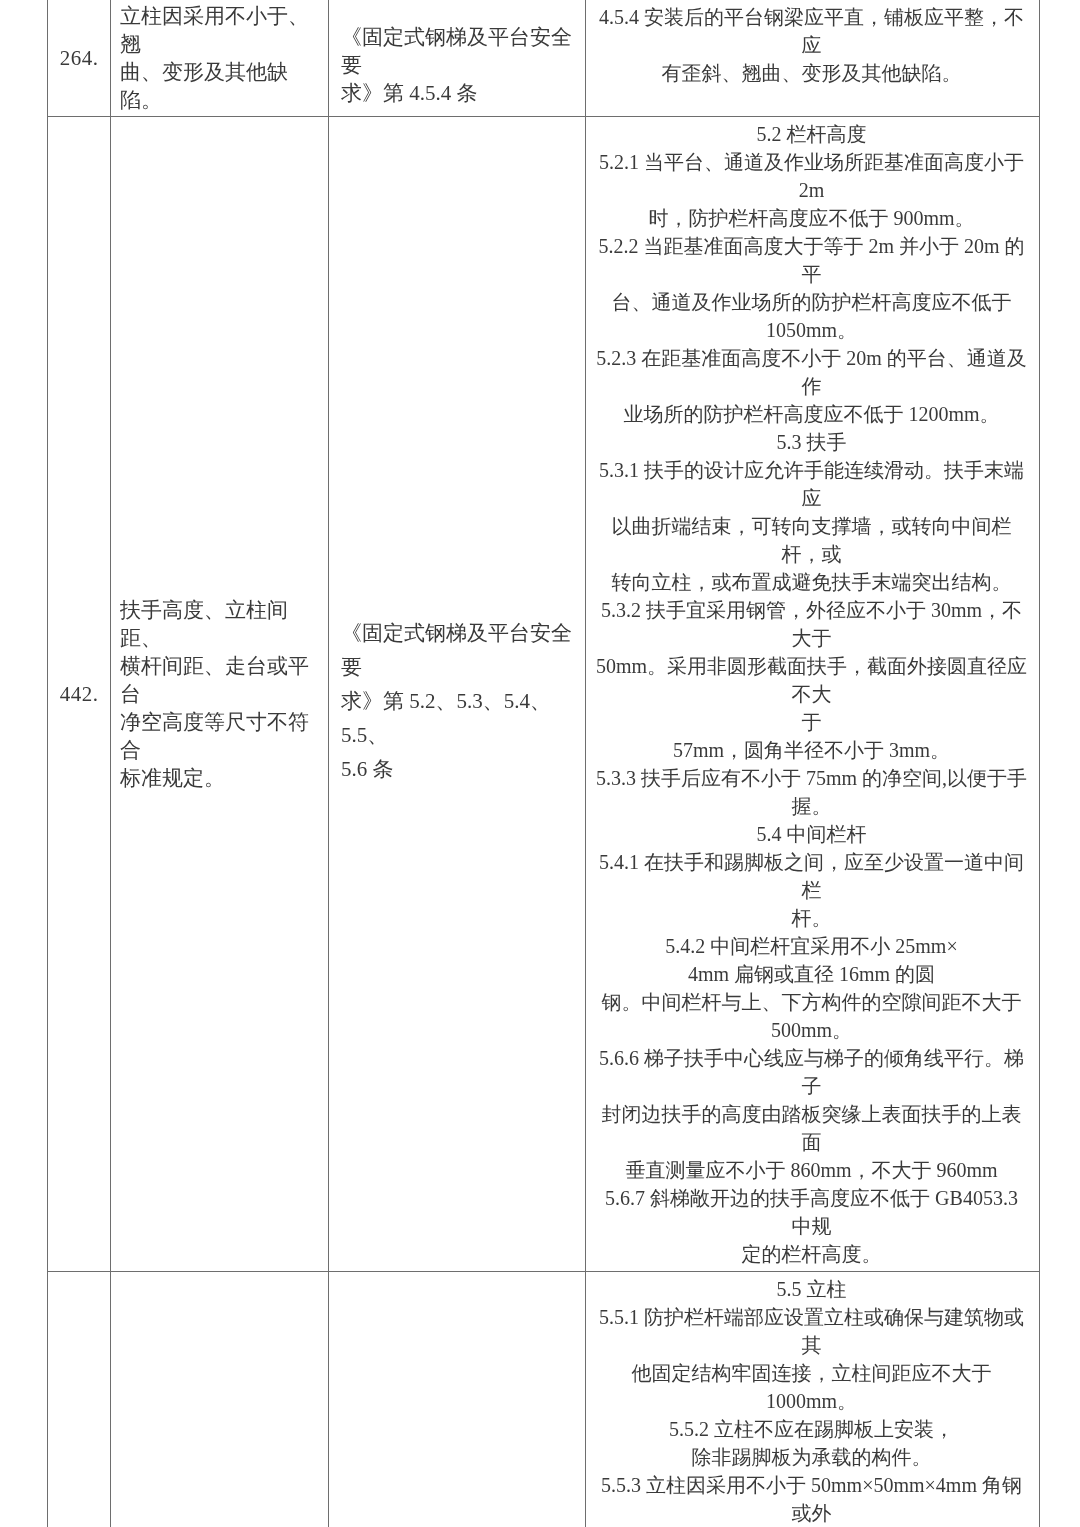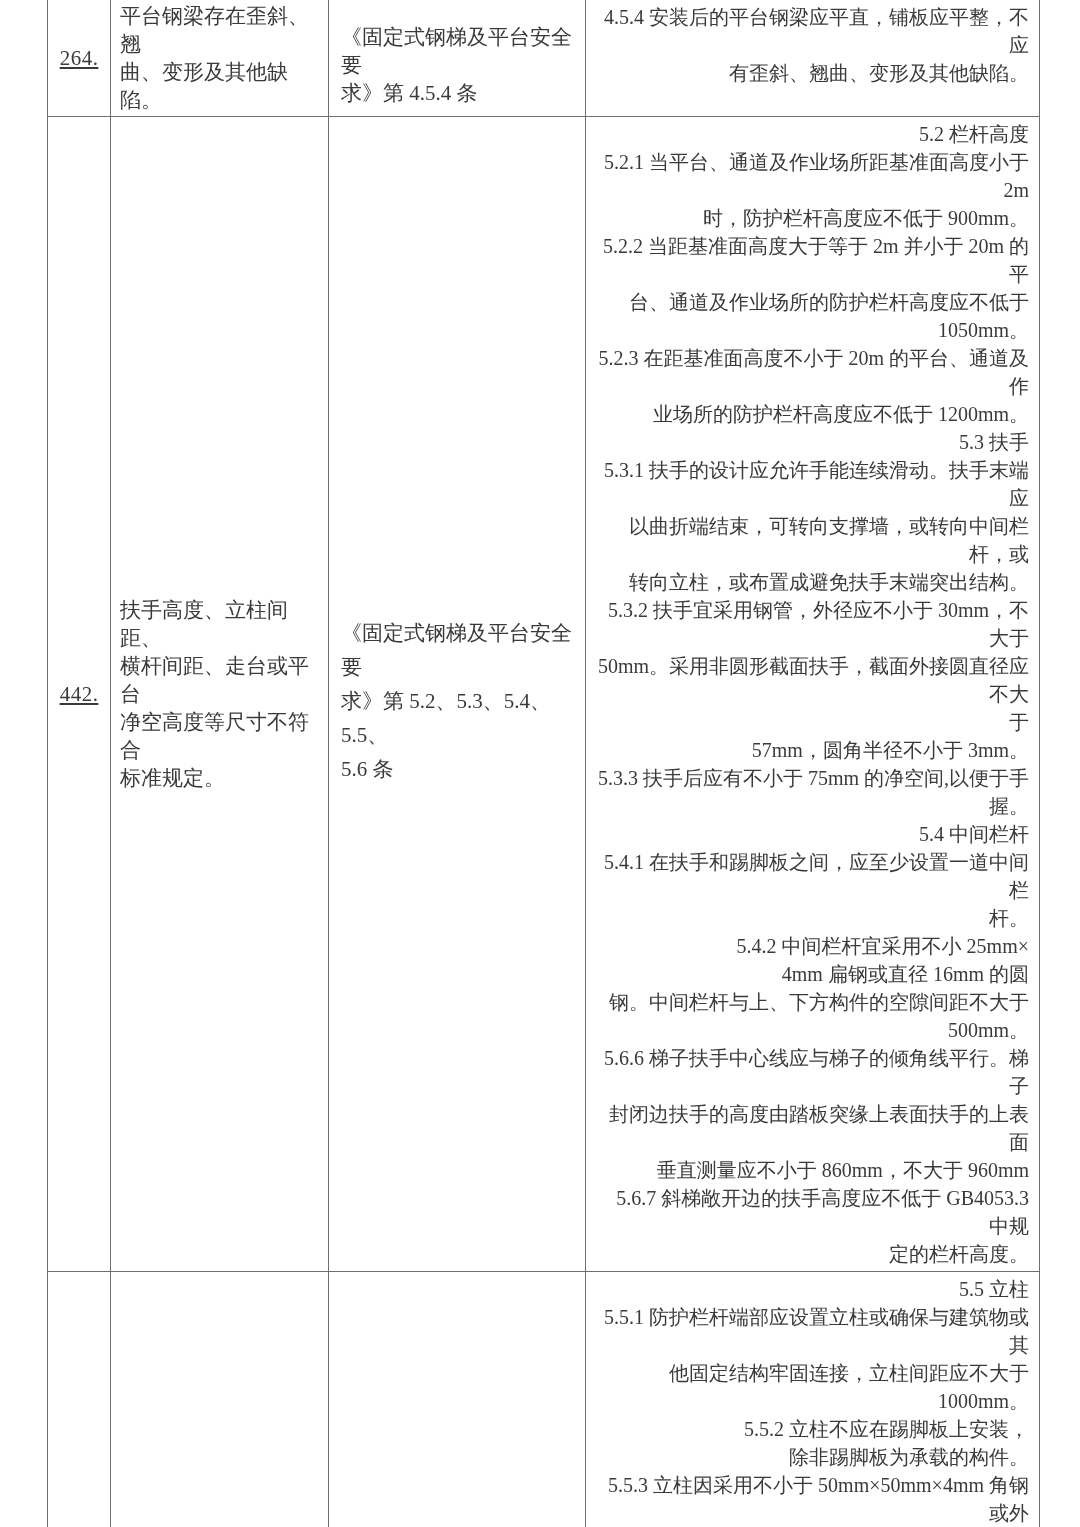--- a/index.html
+++ b/index.html
@@ -26,41 +26,40 @@
     border:1px solid var(--border);
     overflow:hidden;
     box-sizing:border-box;
   }
   .doc-table tr.first-row td{border-top:none;}
   td.c-num{
     text-align:center;
     vertical-align:middle;
     font-size:21px;
     letter-spacing:0.5px;
-    text-decoration:underline;
   }
   td.c-problem{
     vertical-align:middle;
     text-align:left;
     padding:2px 6px 2px 9px;
     font-size:21px;
     line-height:28px;
     white-space:pre-line;
   }
   td.c-basis{
     vertical-align:middle;
     text-align:left;
     padding:16px 6px 2px 12px;
     font-size:21px;
     line-height:34px;
     white-space:pre-line;
   }
   td.c-detail{
     vertical-align:top;
-    text-align:right;
+    text-align:center;
     padding:3px 10px 3px 8px;
     font-size:20px;
     line-height:28px;
     white-space:pre-line;
   }
   tr.first-row td.c-problem,
   tr.first-row td.c-basis{
     line-height:28px;
   }
 </style>
@@ -70,21 +69,21 @@
 <table class="doc-table">
   <colgroup>
     <col style="width:63px">
     <col style="width:218px">
     <col style="width:257px">
     <col style="width:454px">
   </colgroup>
   <tbody>
     <tr class="first-row" style="height:58px">
       <td class="c-num">264.</td>
-      <td class="c-problem">平台钢梁存在歪斜、翘
+      <td class="c-problem">立柱因采用不小于、翘
 曲、变形及其他缺陷。</td>
       <td class="c-basis">《固定式钢梯及平台安全要
 求》第 4.5.4 条</td>
       <td class="c-detail">4.5.4 安装后的平台钢梁应平直，铺板应平整，不应
 有歪斜、翘曲、变形及其他缺陷。</td>
     </tr>
     <tr style="height:820px">
       <td class="c-num">442.</td>
       <td class="c-problem">扶手高度、立柱间距、
 横杆间距、走台或平台

